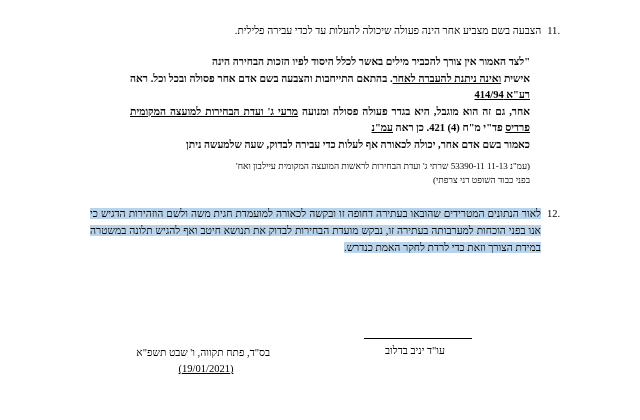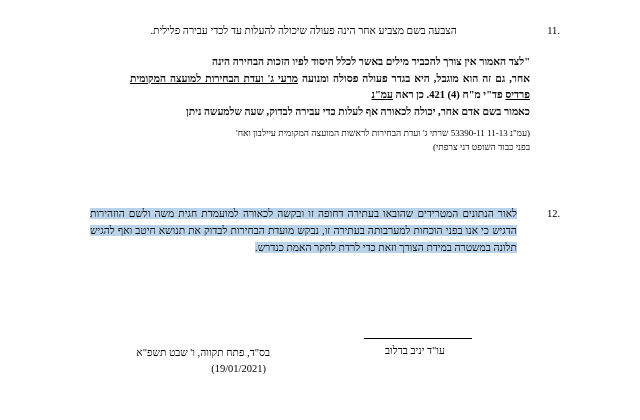--- a/index.html
+++ b/index.html
@@ -33,38 +33,37 @@
     flex-direction: row;
     align-items: flex-start;
   }
   .num {
     flex: 0 0 auto;
     font-size: 10.5px;
     line-height: 17px;
     padding-left: 6px;
     white-space: nowrap;
     font-family: "Liberation Serif", serif;
-    margin-left: 24px;
   }
   .body-text {
     flex: 1 1 auto;
     font-size: 10.5px;
     line-height: 17px;
     font-family: "Liberation Serif", serif;
     text-align: justify;
   }
 
   
   #para11 {
     top: 22px;
     right: 80px;
     width: 470px;
   }
   #para11 .body-text {
-    text-align: center;
+    text-align: right;
   }
 
   
   #quote-block {
     position: absolute;
     top: 54px;
     right: 110px;
     width: 400px;
     direction: rtl;
     text-align: justify;
@@ -125,39 +124,44 @@
     right: 370px;
     width: 180px;
     text-align: right;
     font-size: 10.5px;
     line-height: 16px;
     font-family: "Liberation Serif", serif;
     direction: rtl;
   }
   .place-date .dt {
     display: block;
+    text-align: center;
     direction: ltr;
     width: 120px;
     margin-right: 4px;
+    text-decoration: underline;
   }
 </style>
 </head>
 <body>
 
 <div class="page">
 
   <div class="para" id="para11">
     <div class="para-row">
       <span class="num">.11</span>
       <span class="body-text">הצבעה בשם מצביע אחר הינה פעולה שיכולה להעלות עד לכדי עבירה פלילית.</span>
     </div>
   </div>
 
   <div id="quote-block">
     <span class="qline bold">"לצד האמור אין צורך להכביר מילים באשר לכלל היסוד לפיו הזכות הבחירה הינה</span>
+    <span class="qline">
+      <span class="bold">אישית </span><span class="ul-b">ואינה ניתנת להעברה לאחר</span><span class="bold">. בהתאם התייחבות והצבעה בשם אדם אחר פסולה ובכל וכל. ראה </span><span class="ul-b">רע"א 414/94</span>
+    </span>
     <span class="qline">
       <span class="bold">אחר, גם זה הוא מוגבל, היא בגדר פעולה פסולה ומנועה </span><span class="ul-b">מרעי ג' ועדת הבחירות למועצה המקומית פרדיס</span><span class="bold"> פד"י מ"ח (4) 421. כן ראה </span><span class="ul-b">עמ"נ</span>
     </span>
     <span class="qline bold">כאמור בשם אדם אחר, יכולה לכאורה אף לעלות כדי עבירה לבדוק, שעה שלמעשה ניתן</span>
     <span class="small-ref">(עמ"נ 11-13 53390-11 שרתי ג' ועדת הבחירות לראשות המועצה המקומית עיילבון ואח'</span>
     <span class="small-ref" style="margin-top:0">בפני כבוד השופט דני צרפתי)</span>
   </div>
 
   <div class="para" id="para12">
     <div class="para-row">

